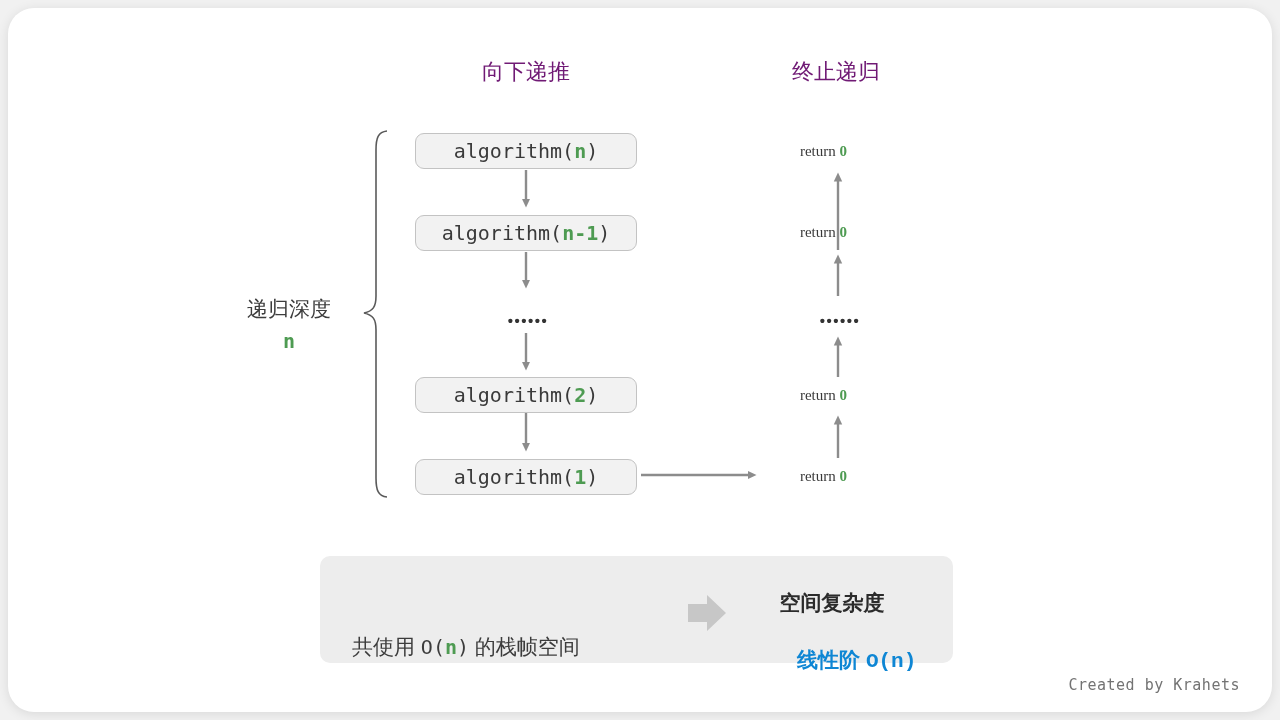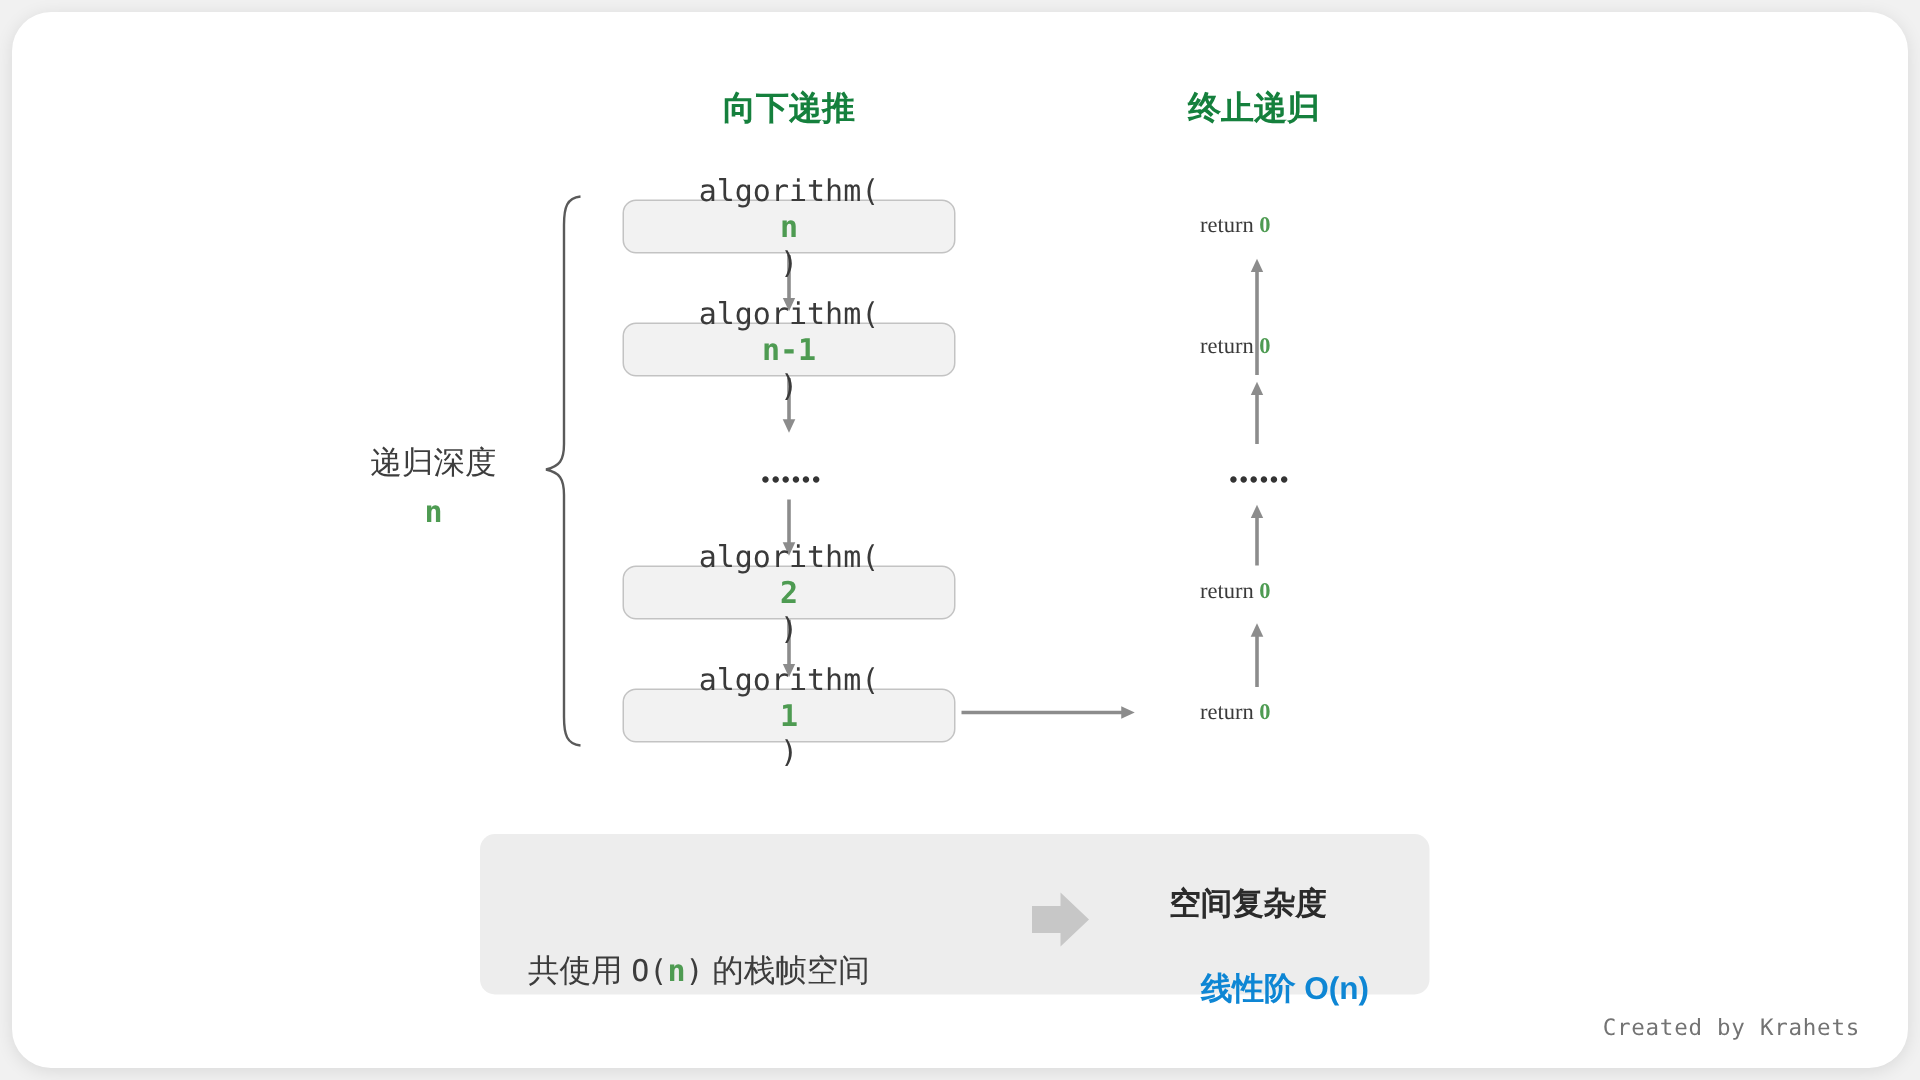--- a/index.html
+++ b/index.html
@@ -12,34 +12,34 @@
   .canvas { position: relative; width: 1280px; height: 720px; }
   .card {
     position: absolute; left: 8px; top: 8px; right: 8px; bottom: 8px;
     background: #ffffff; border-radius: 26px;
     box-shadow: 0 2px 12px rgba(0,0,0,0.10);
   }
   .overlay { position: absolute; left: 0; top: 0; width: 1280px; height: 720px; z-index: 2; }
 
   .hdr {
     position: absolute; transform: translate(-50%, -50%);
-    font-size: 22px; font-weight: bold; color: #15803d;
+    font-size: 22px; font-weight: normal; color: #701a75;
     white-space: nowrap; z-index: 3;
   }
   .hdr.descend { left: 526px; top: 72px; }
   .hdr.backtrack { left: 836px; top: 72px; }
 
   .code-box {
     position: absolute; left: 526px; width: 222px; height: 36px;
     transform: translate(-50%, -50%);
     background: #f2f2f2; border: 1.5px solid #c3c3c3; border-radius: 9px;
     box-sizing: border-box;
     display: flex; align-items: center; justify-content: center;
     font-family: "DejaVu Sans Mono", "Liberation Mono", monospace;
-    font-size: 20px; color: #3a3a3a; white-space: pre; z-index: 3; flex-direction: column;
+    font-size: 20px; color: #3a3a3a; white-space: pre; z-index: 3;
   }
   .g { color: #4e9b52; font-weight: bold; }
 
   .ret {
     position: absolute; left: 816px; transform: translate(-50%, -50%);
     font-family: Liberation Serif, serif;
     font-size: 15px; color: #3a3a3a; white-space: pre; z-index: 3;
   }
 
   .dots {
@@ -84,21 +84,21 @@
     position: absolute; left: 832px; top: 570px; transform: translateX(-50%);
     font-size: 21px; font-weight: bold; color: #2b2b2b;
     line-height: 26px; z-index: 3; white-space: nowrap; margin-top: 20px;
   }
   .sum-result {
     position: absolute; left: 845px; top: 615px; transform: translateX(-50%);
     font-size: 21px; font-weight: bold; color: #0e86d4;
     line-height: 30px; z-index: 3; white-space: pre;
   }
   .sum-result .mono {
-    font-family: Liberation Sans, sans-serif;
+    font-family: Liberation Mono, monospace;
     font-size: 21px; font-weight: bold;
   }
 
   .watermark {
     position: absolute; right: 40px; top: 676px;
     font-family: "DejaVu Sans Mono", "Liberation Mono", monospace;
     font-size: 15px; color: #737373; letter-spacing: 0.5px; z-index: 3;
     white-space: nowrap;
   }
 </style>

